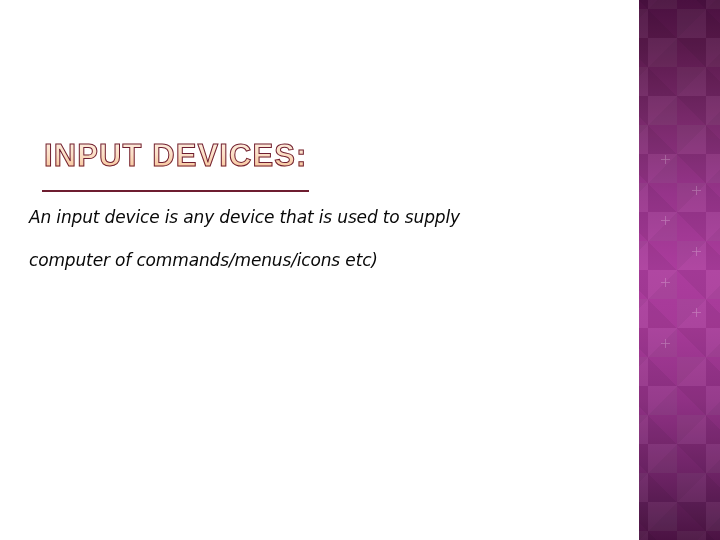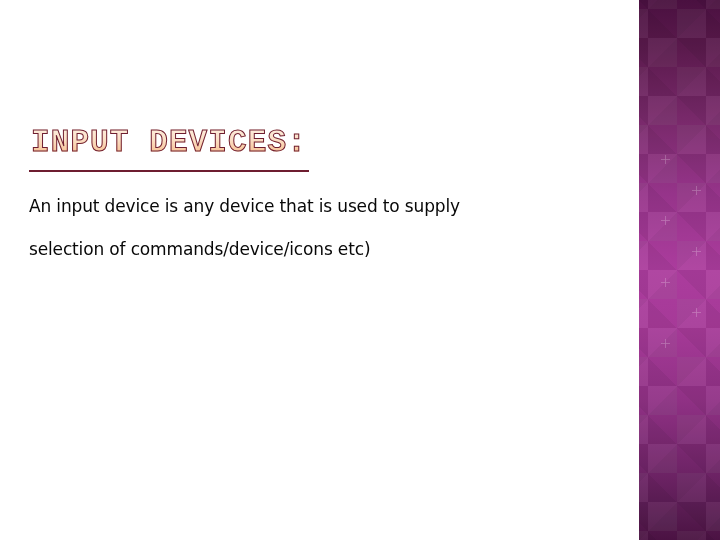--- a/index.html
+++ b/index.html
@@ -97,23 +97,23 @@
 
   
   .title-block {
     position: absolute;
     left: 29px;
     top: 126px;
     width: 560px;
   }
   .slide-title {
     display: inline-block;
-    margin: 0;
-    padding: 0 2px 10px 2px;
-    font-family: Liberation Mono, monospace;
+    margin: 13px;
+    padding: 0 2px 17px 2px;
+    font-family: Liberation Sans, sans-serif;
     font-size: 31px;
     line-height: 34px;
     font-weight: bold;
     letter-spacing: 1.1px;
     white-space: nowrap;
     color: #f6c79b;
     background:
       linear-gradient(to bottom,
         #fdf0e2 0%,
         #fbdfc6 30%,
@@ -125,22 +125,23 @@
     -webkit-text-fill-color: transparent;
     -webkit-text-stroke: 1px #6e1d30;
     paint-order: stroke fill;
     border-bottom: 2px solid #6e1d30;
   }
 
   
   .body-block {
     position: absolute;
     left: 29px;
-    top: 185px;
+    top: 196px;
     width: 580px;
+    font-style: italic;
   }
   .body-line {
     font-family: "DejaVu Sans", sans-serif;
     font-size: 17px;
     line-height: 43px;
     color: #080808;
     white-space: nowrap;
     letter-spacing: -0.15px;
   }
 </style>
@@ -150,21 +151,21 @@
 <div class="slide">
 
   <div class="content">
 
     <div class="title-block">
       <h1 class="slide-title">INPUT DEVICES:</h1>
     </div>
 
     <div class="body-block">
       <div class="body-line">An input device is any device that is used to supply</div>
-      <div class="body-line">selection of commands/device/icons etc)</div>
+      <div class="body-line">computer of commands/menus/icons etc)</div>
     </div>
 
   </div>
 
   <div class="side-panel">
     <div class="diamonds"></div>
     <div class="diamonds-2"></div>
     <div id="sparkle-host">
         <div class="sparkle" style="left: 22px; top: 155px;"></div>
         <div class="sparkle" style="left: 53px; top: 186px;"></div>

